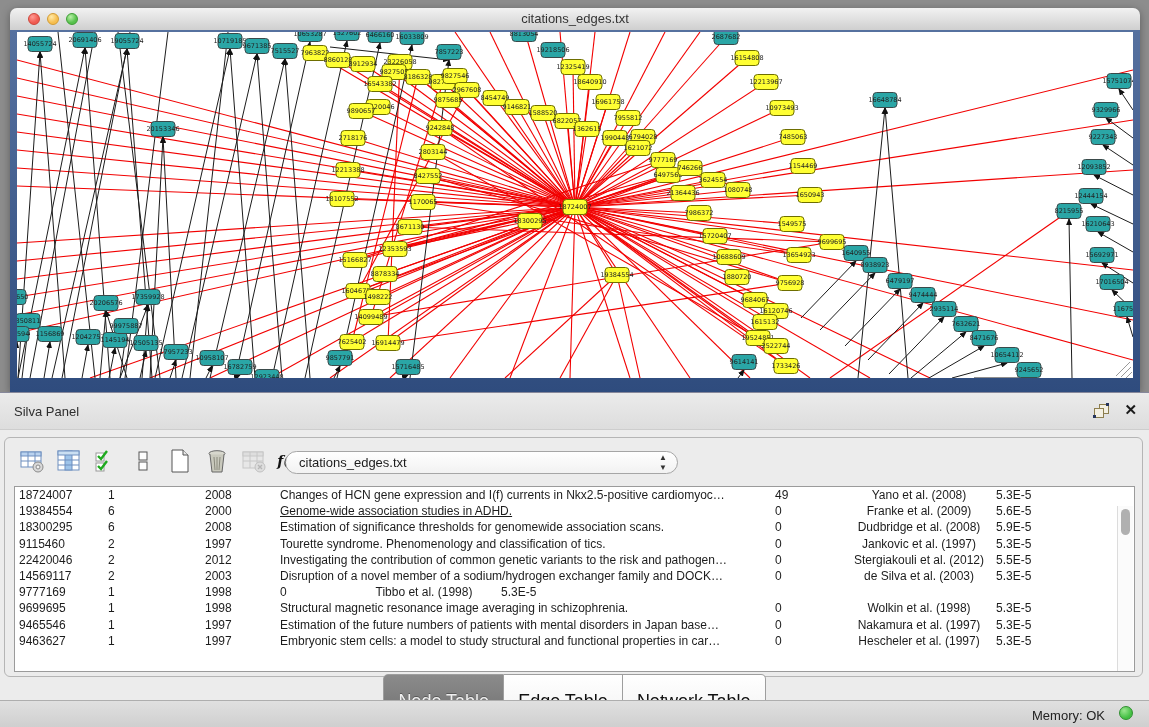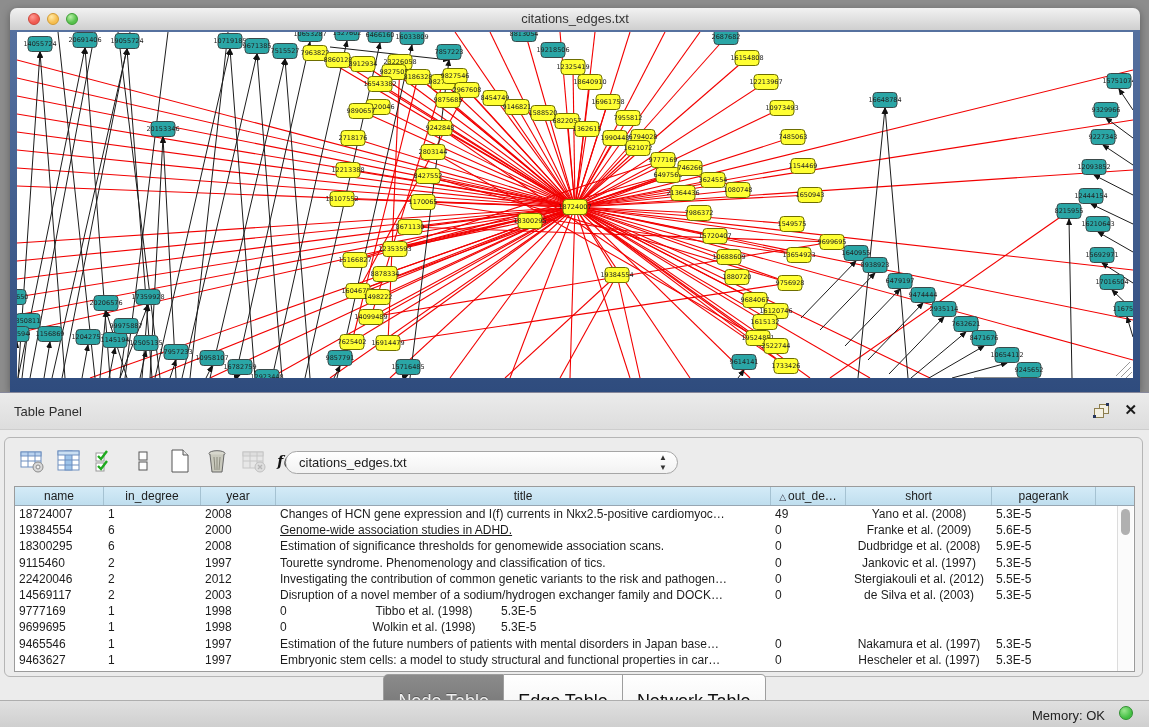--- a/index.html
+++ b/index.html
@@ -536,21 +536,21 @@
           <line x1="1121" y1="377" x2="1131" y2="367"></line>
           <line x1="1126" y1="378" x2="1132" y2="372"></line>
         </g>
       </svg>
     </div>
   </div>
 </div>
 
 <div class="table-panel">
   <div class="tp-header">
-    <div class="tp-title">Table Panel</div>
+    <div class="tp-title">Silva Panel</div>
     <div class="tp-float">
       <div class="sq2"></div>
         <div class="sq1"></div>
       <div class="dot" style="left:-1px;top:11px;"></div>
       <div class="dot" style="left:12px;top:-1px;"></div>
     </div>
     <div class="tp-close">✕</div>
   </div>
 
   <div class="tp-inner"></div>
@@ -620,29 +620,20 @@
         <span class="fx">f(x)</span>
       </div>
   </div>
 
   <div class="dropdown">
     <span class="val">citations_edges.txt</span>
     <span class="arrows">▲<br>▼</span>
   </div>
 
   <div class="dtable">
-    <div class="thead" id="tableHead">
-        <div class="th" style="width: 89px;">name</div>
-        <div class="th" style="width: 97px;">in_degree</div>
-        <div class="th" style="width: 75px;">year</div>
-        <div class="th" style="width: 495px;">title</div>
-        <div class="th" style="width: 75px;"><span class="tri">△</span>out_de…</div>
-        <div class="th" style="width: 146px;">short</div>
-        <div class="th" style="width: 104px;">pagerank</div>
-      </div>
     <div id="tableBody">
         <div class="trow">
           <div class="td" style="width: 89px;">18724007</div>
           <div class="td" style="width: 97px;">1</div>
           <div class="td" style="width: 75px;">2008</div>
           <div class="td" style="width: 495px;">Changes of HCN gene expression and I(f) currents in Nkx2.5-positive cardiomyoc…</div>
           <div class="td" style="width: 75px;">49</div>
           <div class="td center" style="width: 146px;">Yano et al. (2008)</div>
           <div class="td" style="width: 104px;">5.3E-5</div>
         </div>
@@ -696,20 +687,21 @@
           <div class="td" style="width: 97px;">1</div>
           <div class="td" style="width: 75px;">1998</div>
           <div class="td" style="width: 75px;">0</div>
           <div class="td center" style="width: 146px;">Tibbo et al. (1998)</div>
           <div class="td" style="width: 104px;">5.3E-5</div>
         </div>
         <div class="trow">
           <div class="td" style="width: 89px;">9699695</div>
           <div class="td" style="width: 97px;">1</div>
           <div class="td" style="width: 75px;">1998</div>
+          <div class="td" style="width: 495px;">Structural magnetic resonance image averaging in schizophrenia.</div>
           <div class="td" style="width: 75px;">0</div>
           <div class="td center" style="width: 146px;">Wolkin et al. (1998)</div>
           <div class="td" style="width: 104px;">5.3E-5</div>
         </div>
         <div class="trow">
           <div class="td" style="width: 89px;">9465546</div>
           <div class="td" style="width: 97px;">1</div>
           <div class="td" style="width: 75px;">1997</div>
           <div class="td" style="width: 495px;">Estimation of the future numbers of patients with mental disorders in Japan base…</div>
           <div class="td" style="width: 75px;">0</div>

